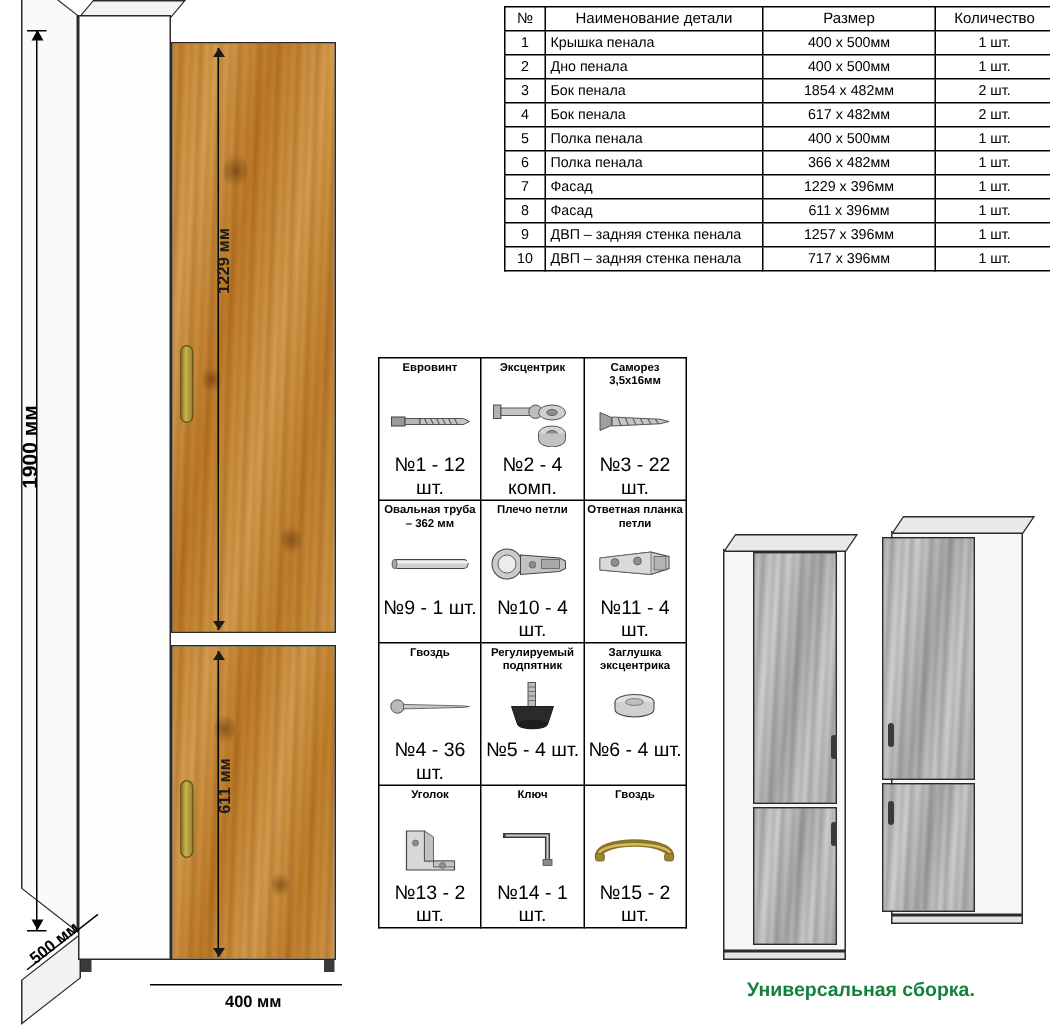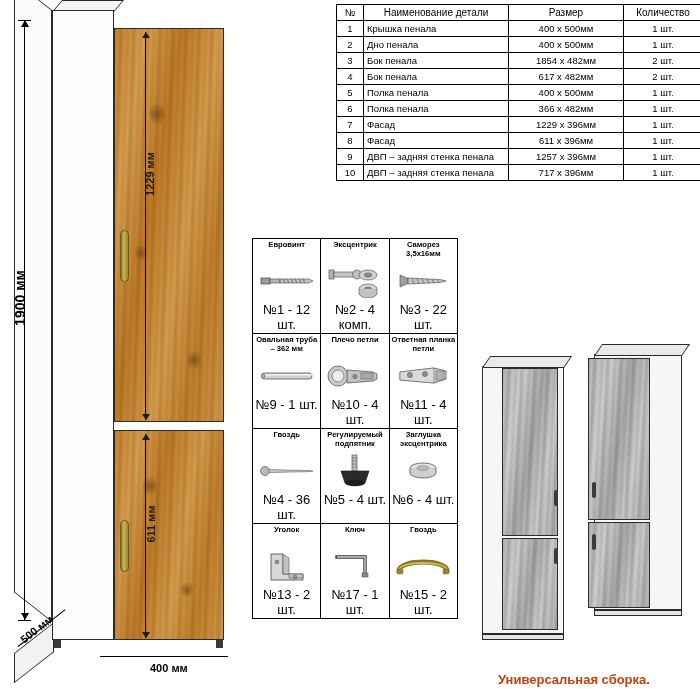--- a/index.html
+++ b/index.html
@@ -275,22 +275,21 @@
     position: absolute;
     width: 4px; height: 16px;
     border-radius: 2px;
     background: #3b3b3b;
   }
   #universal-label {
     position: absolute;
     left: 498px; top: 652px;
     font-size: 13px;
     font-weight: bold;
-    color: #c2410c;
-    margin-top: 20px;
+    color: #15803d;
   }
   svg { display: block; }
 </style>
 </head>
 <body>
 
 <div class="abs" id="cabinet-drawing">
 
   <div class="side-panel"></div>
   <div class="base-left"></div>
@@ -563,21 +562,21 @@
     </td>
     <td>
       <span class="hw-title">Ключ</span>
       <div class="hw-art">
         <svg width="48" height="30" viewBox="0 0 48 30">
           <path d="M6 6 L34 6 L34 24" fill="none" stroke="#3a3a3a" stroke-width="3.4" stroke-linecap="square"></path>
           <path d="M6 6 L34 6 L34 24" fill="none" stroke="#cfcfcf" stroke-width="1.4"></path>
           <rect x="31" y="22" width="6" height="4" fill="#8a8a8a" stroke="#444" stroke-width="0.5"></rect>
         </svg>
       </div>
-      <span class="hw-qty">№17 - 1 шт.</span>
+      <span class="hw-qty">№14 - 1 шт.</span>
     </td>
     <td>
       <span class="hw-title">Гвоздь</span>
       <div class="hw-art">
         <svg width="56" height="22" viewBox="0 0 56 22">
           <path d="M4 16 C4 4, 52 4, 52 16" fill="none" stroke="#8a7428" stroke-width="5" stroke-linecap="round"></path>
           <path d="M4 15 C4 5.5, 52 5.5, 52 15" fill="none" stroke="#d3bd5c" stroke-width="1.6"></path>
           <rect x="2" y="14" width="6" height="5" rx="1.5" fill="#9c8530" stroke="#6a5a1c" stroke-width="0.5"></rect>
           <rect x="48" y="14" width="6" height="5" rx="1.5" fill="#9c8530" stroke="#6a5a1c" stroke-width="0.5"></rect>
         </svg>

